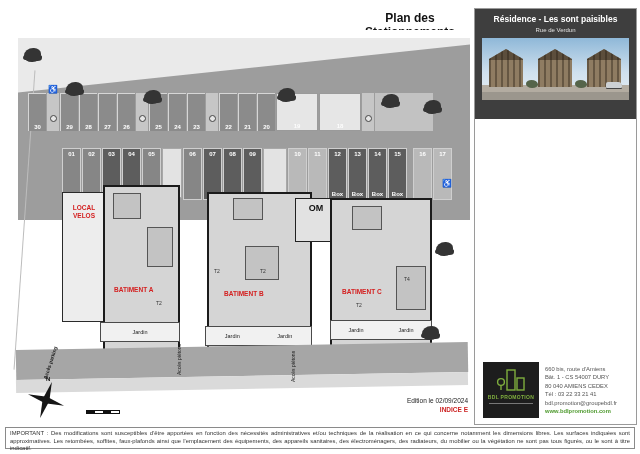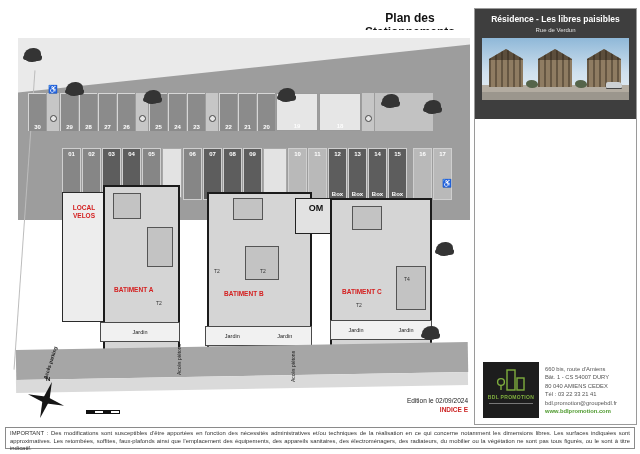--- a/index.html
+++ b/index.html
@@ -232,21 +232,21 @@
     <div class="unit" style="left:148px; top:270px;">T2</div>
 
     <div class="bldg" style="left:199px; top:162px; width:105px; height:168px;">
       <div class="inner" style="left:24px; top:4px; width:30px; height:22px;"></div>
       <div class="inner" style="left:36px; top:52px; width:34px; height:34px;"></div>
     </div>
     <div class="unit" style="left:206px; top:238px;">T2</div>
     <div class="unit" style="left:252px; top:238px;">T2</div>
     <div class="red-label" style="left:216px; top:260px;">BATIMENT B</div>
 
-    <div class="om-box" style="left:287px; top:168px; width:42px; height:36px;"><span>OM</span></div>
+    <div class="om-box" style="left:287px; top:168px; width:42px; height:44px;"><span>OM</span></div>
 
     <div class="bldg" style="left:322px; top:168px; width:102px; height:162px;">
       <div class="inner" style="left:20px; top:6px; width:30px; height:24px;"></div>
       <div class="inner" style="left:64px; top:66px; width:30px; height:44px;"></div>
     </div>
     <div class="red-label" style="left:334px; top:258px;">BATIMENT C</div>
     <div class="unit" style="left:348px; top:272px;">T2</div>
     <div class="unit" style="left:396px; top:246px;">T4</div>
 
     <div class="jardin" style="left:92px; top:292px; width:80px; height:20px;">
@@ -293,21 +293,21 @@
     </div>
 
     <div class="edition">
       <div>Edition le 02/09/2024</div>
       <div class="indice">INDICE E</div>
     </div>
   </div>
 
   <div class="panel">
     <div class="panel-head">
-      <div class="panel-title">Résidence - Les libres paisibles</div>
+      <div class="panel-title">Résidence - Les sont paisibles</div>
       <div class="panel-sub">Rue de Verdun</div>
       <div class="render">
         <div class="r-ground"></div>
         <div class="r-road"></div>
         <div class="rb" style="left:7px;"></div>
         <div class="rb" style="left:56px;"></div>
         <div class="rb" style="left:105px;"></div>
         <div class="bush" style="left:44px;"></div>
         <div class="bush" style="left:93px;"></div>
         <div class="car"></div>

